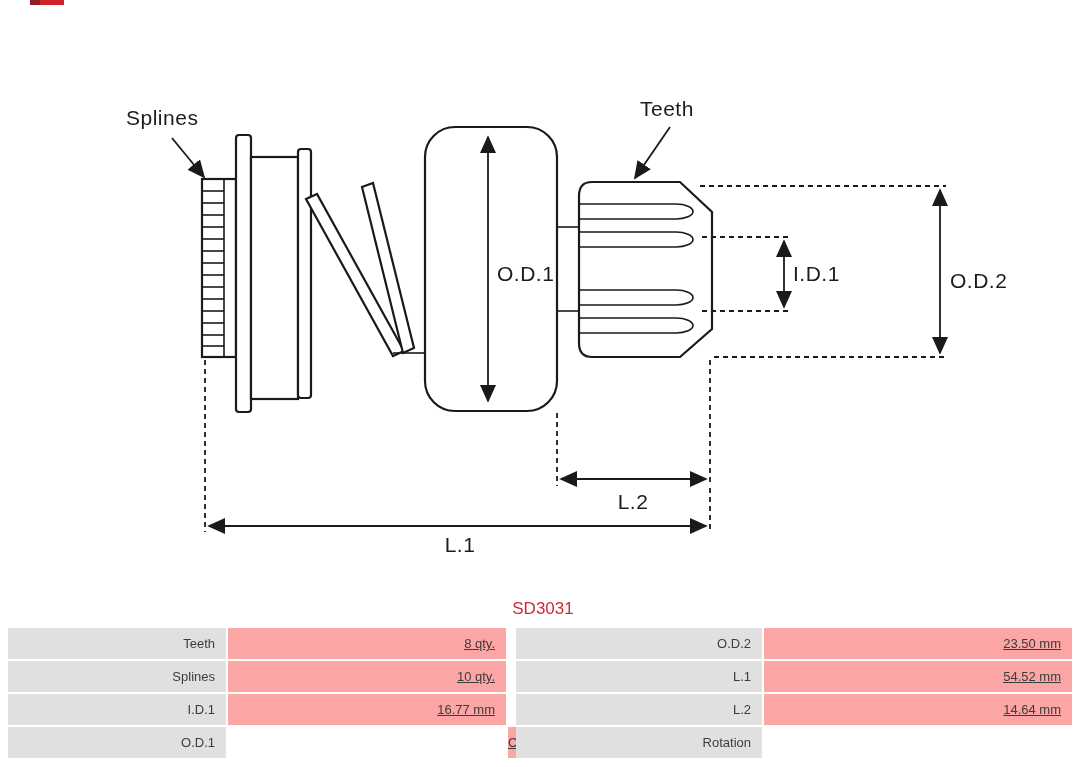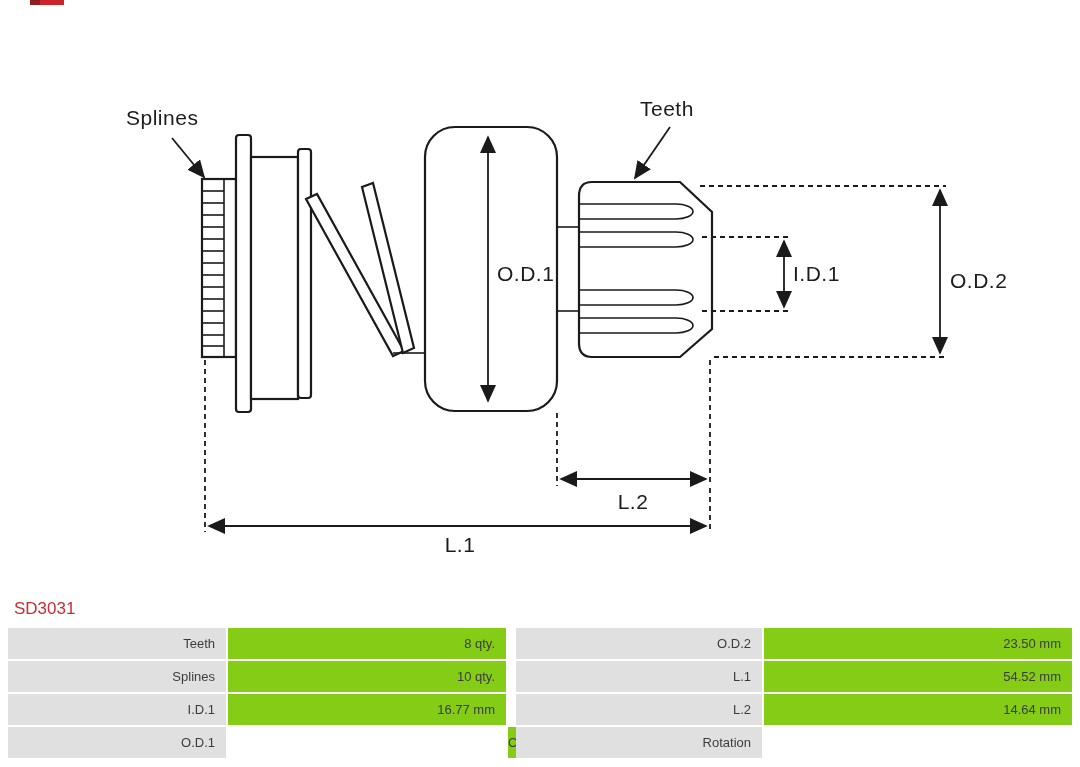--- a/index.html
+++ b/index.html
@@ -25,37 +25,38 @@
   .thin{fill:none;stroke:#1a1a1a;stroke-width:1.6;}
   .dim{stroke:#1a1a1a;stroke-width:1.8;fill:none;}
   .dash{stroke:#1a1a1a;stroke-width:1.8;fill:none;stroke-dasharray:5 4;}
   .specs-section{
     position:absolute;left:8px;top:599px;width:1064px;
   }
   .part-number{
     color:#cc2b33;
     font-size:17px;
     margin:0 0 9px 6px;
+    text-align:center;
   }
   .spec-grid{
     display:grid;
     grid-template-columns:218px 278px 6px 246px 1fr;
     gap:2px;
     background:#ffffff;
   }
   .cell{
     height:31px;line-height:31px;
     font-size:13px;
     text-align:right;
     padding-right:11px;
     color:#3c3c3c;
     box-sizing:border-box;
   }
   .cell.key{background:#e0e0e0;}
-  .cell.val{background:#84cc16;}
+  .cell.val{background:#fca5a5;text-decoration:underline;}
   .cell.spacer{background:transparent;padding:0;}
 </style>
 </head>
 <body>
 
 <div class="page">
 
   <div class="logo-fragment"></div>
 
   <svg class="drawing" width="1080" height="590" viewBox="0 0 1080 590">

